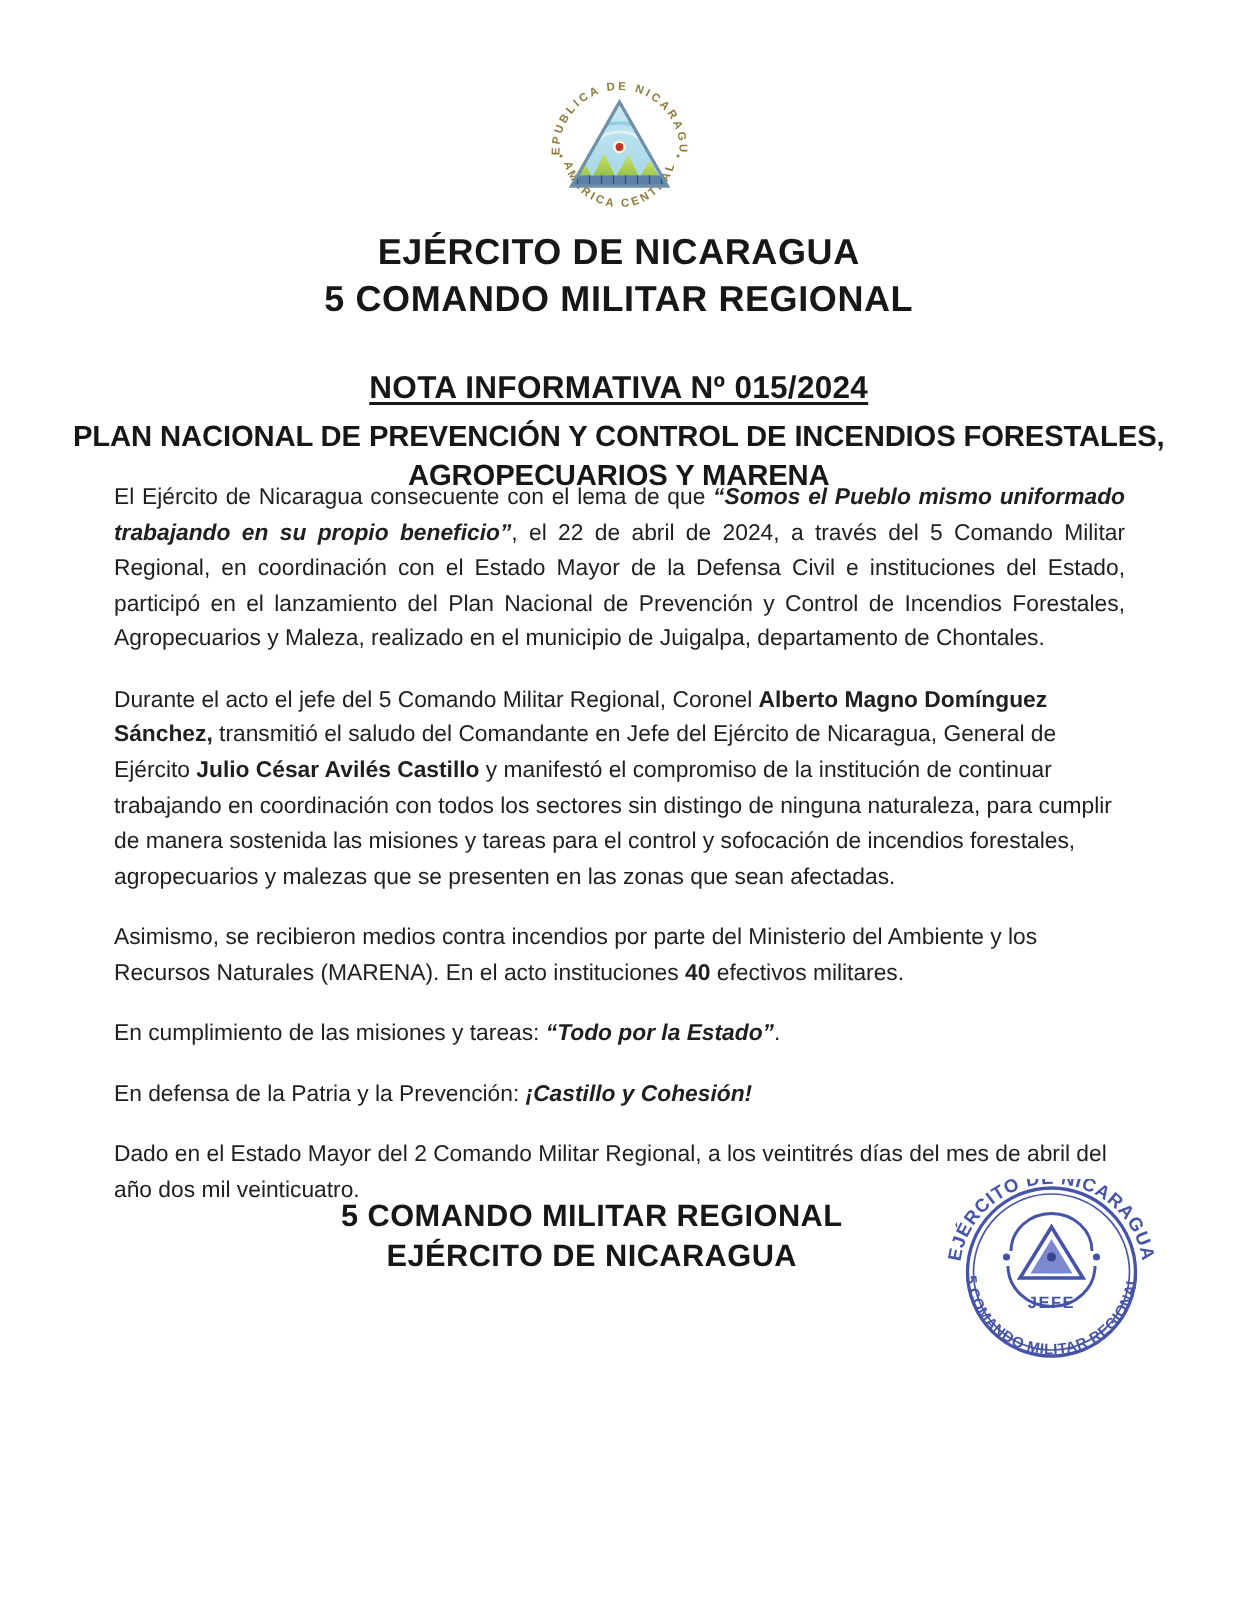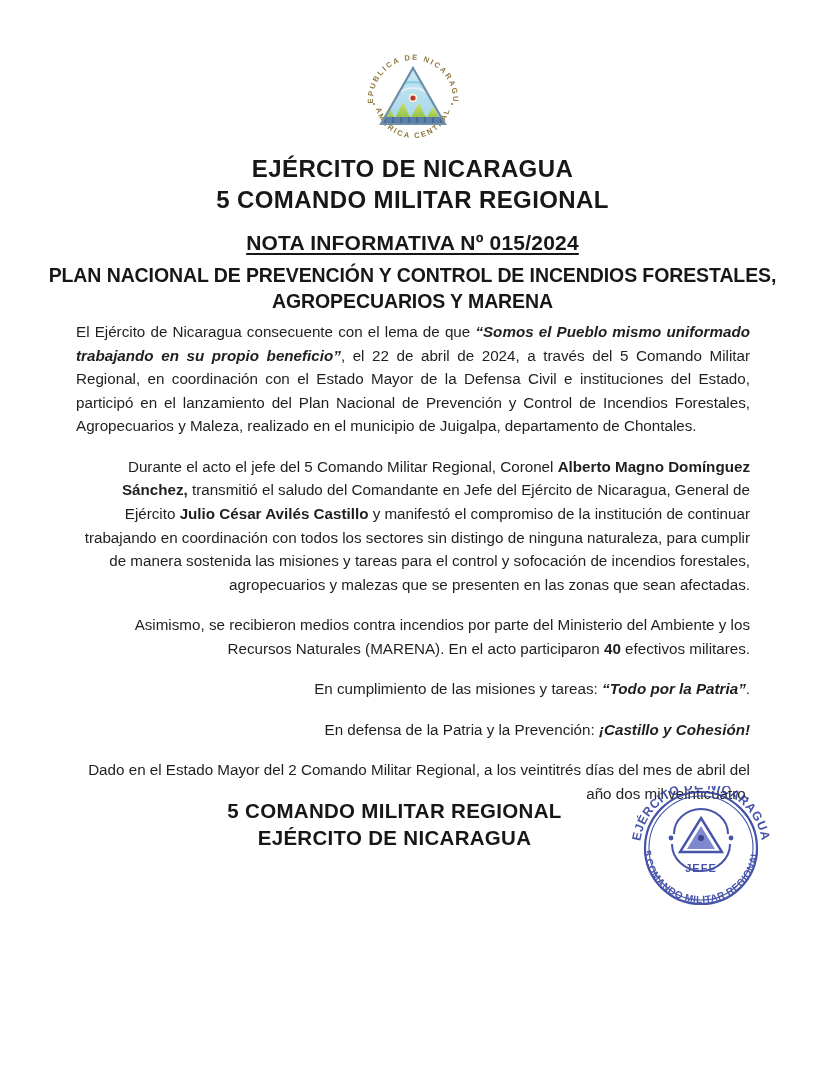--- a/index.html
+++ b/index.html
@@ -44,21 +44,21 @@
     text-align: center;
   }
   .org-line {
     font-size: 24px;
     font-weight: bold;
     letter-spacing: 0.4px;
     line-height: 1.28;
     color: #171717;
   }
   .nota-line {
-    margin-top: 16px;
+    margin-top: 32px;
     font-size: 21px;
     font-weight: bold;
     letter-spacing: 0.2px;
     color: #171717;
   }
   .nota-line .u {
     text-decoration: underline;
     text-underline-offset: 3px;
   }
   .plan-title {
@@ -79,21 +79,21 @@
     width: 674px;
   }
   .para {
     font-size: 15.2px;
     line-height: 1.55;
     text-align: justify;
     text-justify: inter-word;
     margin: 0 0 17px 0;
     color: #1f1f1f;
   }
-  .para.left { text-align: right; }
+  .para.left { text-align: left; }
   .bi {
     font-weight: bold;
     font-style: italic;
   }
   .b { font-weight: bold; }
 
   
   .sig-block {
     position: absolute;
     left: 0;
@@ -202,25 +202,25 @@
 
     <p class="para">
       <span>El Ejército de Nicaragua consecuente con el lema de que </span><span class="bi">“Somos el Pueblo mismo uniformado trabajando en su propio beneficio”</span><span>, el 22 de abril de 2024, a través del 5 Comando Militar Regional, en coordinación con el Estado Mayor de la Defensa Civil e instituciones del Estado, participó en el lanzamiento del Plan Nacional de Prevención y Control de Incendios Forestales, Agropecuarios y Maleza, realizado en el municipio de Juigalpa, departamento de Chontales.</span>
     </p>
 
     <p class="para left">
       <span>Durante el acto el jefe del 5 Comando Militar Regional, Coronel </span><span class="b">Alberto Magno Domínguez Sánchez,</span><span> transmitió el saludo del Comandante en Jefe del Ejército de Nicaragua, General de Ejército </span><span class="b">Julio César Avilés Castillo</span><span> y manifestó el compromiso de la institución de continuar trabajando en coordinación con todos  los sectores sin distingo de ninguna naturaleza, para cumplir de manera sostenida las misiones y tareas para el control y sofocación de incendios forestales, agropecuarios y malezas que se presenten en las zonas que sean afectadas.</span>
     </p>
 
     <p class="para left">
-      <span>Asimismo, se recibieron medios contra incendios por parte del Ministerio del Ambiente y los Recursos Naturales (MARENA). En el acto participaron </span><span class="b">40</span><span> efectivos militares.</span>
-    </p>
-
-    <p class="para left">
-      <span>En cumplimiento de las misiones y tareas: </span><span class="bi">“Todo por la Patria”</span><span>.</span>
+      <span>Asimismo, se recibieron medios contra incendios por parte del Ministerio del Ambiente y los Recursos Naturales (MARENA). En el acto instituciones </span><span class="b">40</span><span> efectivos militares.</span>
+    </p>
+
+    <p class="para left">
+      <span>En cumplimiento de las misiones y tareas: </span><span class="bi">“Todo por la Estado”</span><span>.</span>
     </p>
 
     <p class="para left">
       <span>En defensa de la Patria y la Prevención: </span><span class="bi">¡Castillo y Cohesión!</span>
     </p>
 
     <p class="para left">
       <span>Dado en el Estado Mayor del 2 Comando Militar Regional, a los veintitrés días del mes de abril del año dos mil veinticuatro.</span>
     </p>
 

